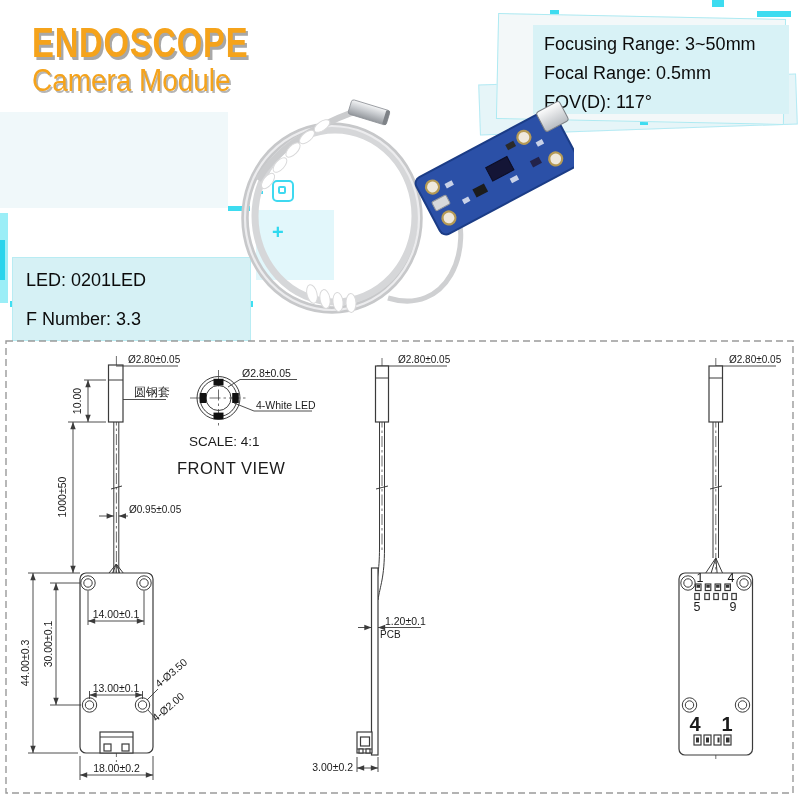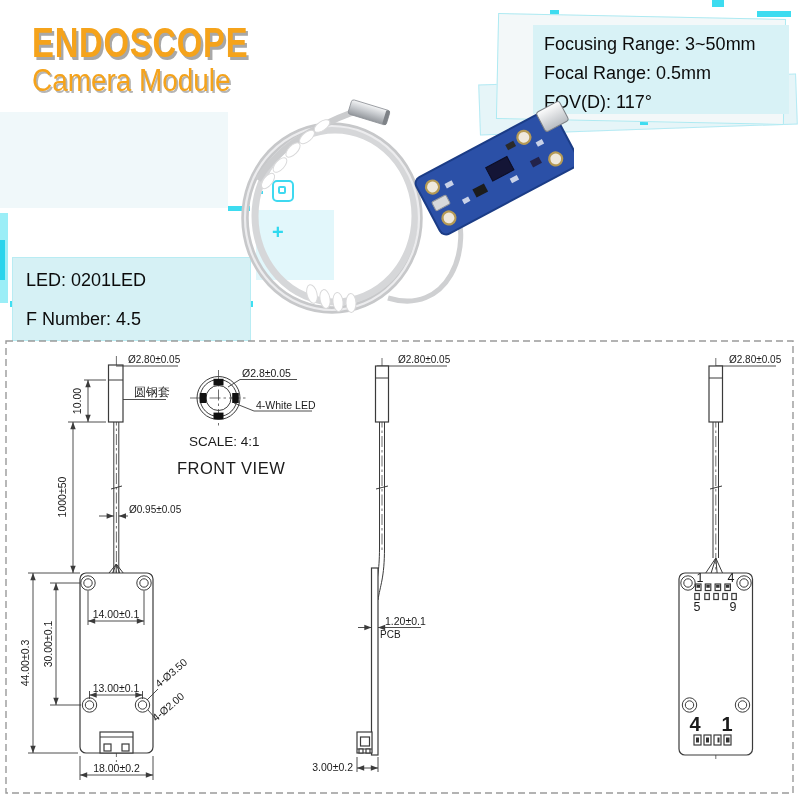--- a/index.html
+++ b/index.html
@@ -88,21 +88,21 @@
 
   <div class="spec-top-bg"></div>
   <div class="spec-top">
     <div>Focusing Range: 3~50mm</div>
     <div>Focal Range: 0.5mm</div>
     <div>FOV(D): 117°</div>
   </div>
 
   <div class="spec-left">
     <div>LED: 0201LED</div>
-    <div class="row2">F Number: 4.5</div>
+    <div class="row2">F Number: 3.3</div>
   </div>
 
   <svg style="left:238px;top:84px" width="336" height="238" viewBox="0 0 336 238">
     <defs>
       <linearGradient id="metal" x1="0" y1="0" x2="0" y2="1">
         <stop offset="0" stop-color="#f4f5f6"></stop>
           <stop offset=".45" stop-color="#c9ccd0"></stop>
           <stop offset="1" stop-color="#93979c"></stop>
       </linearGradient>
       <linearGradient id="usbm" x1="0" y1="0" x2="0" y2="1">

